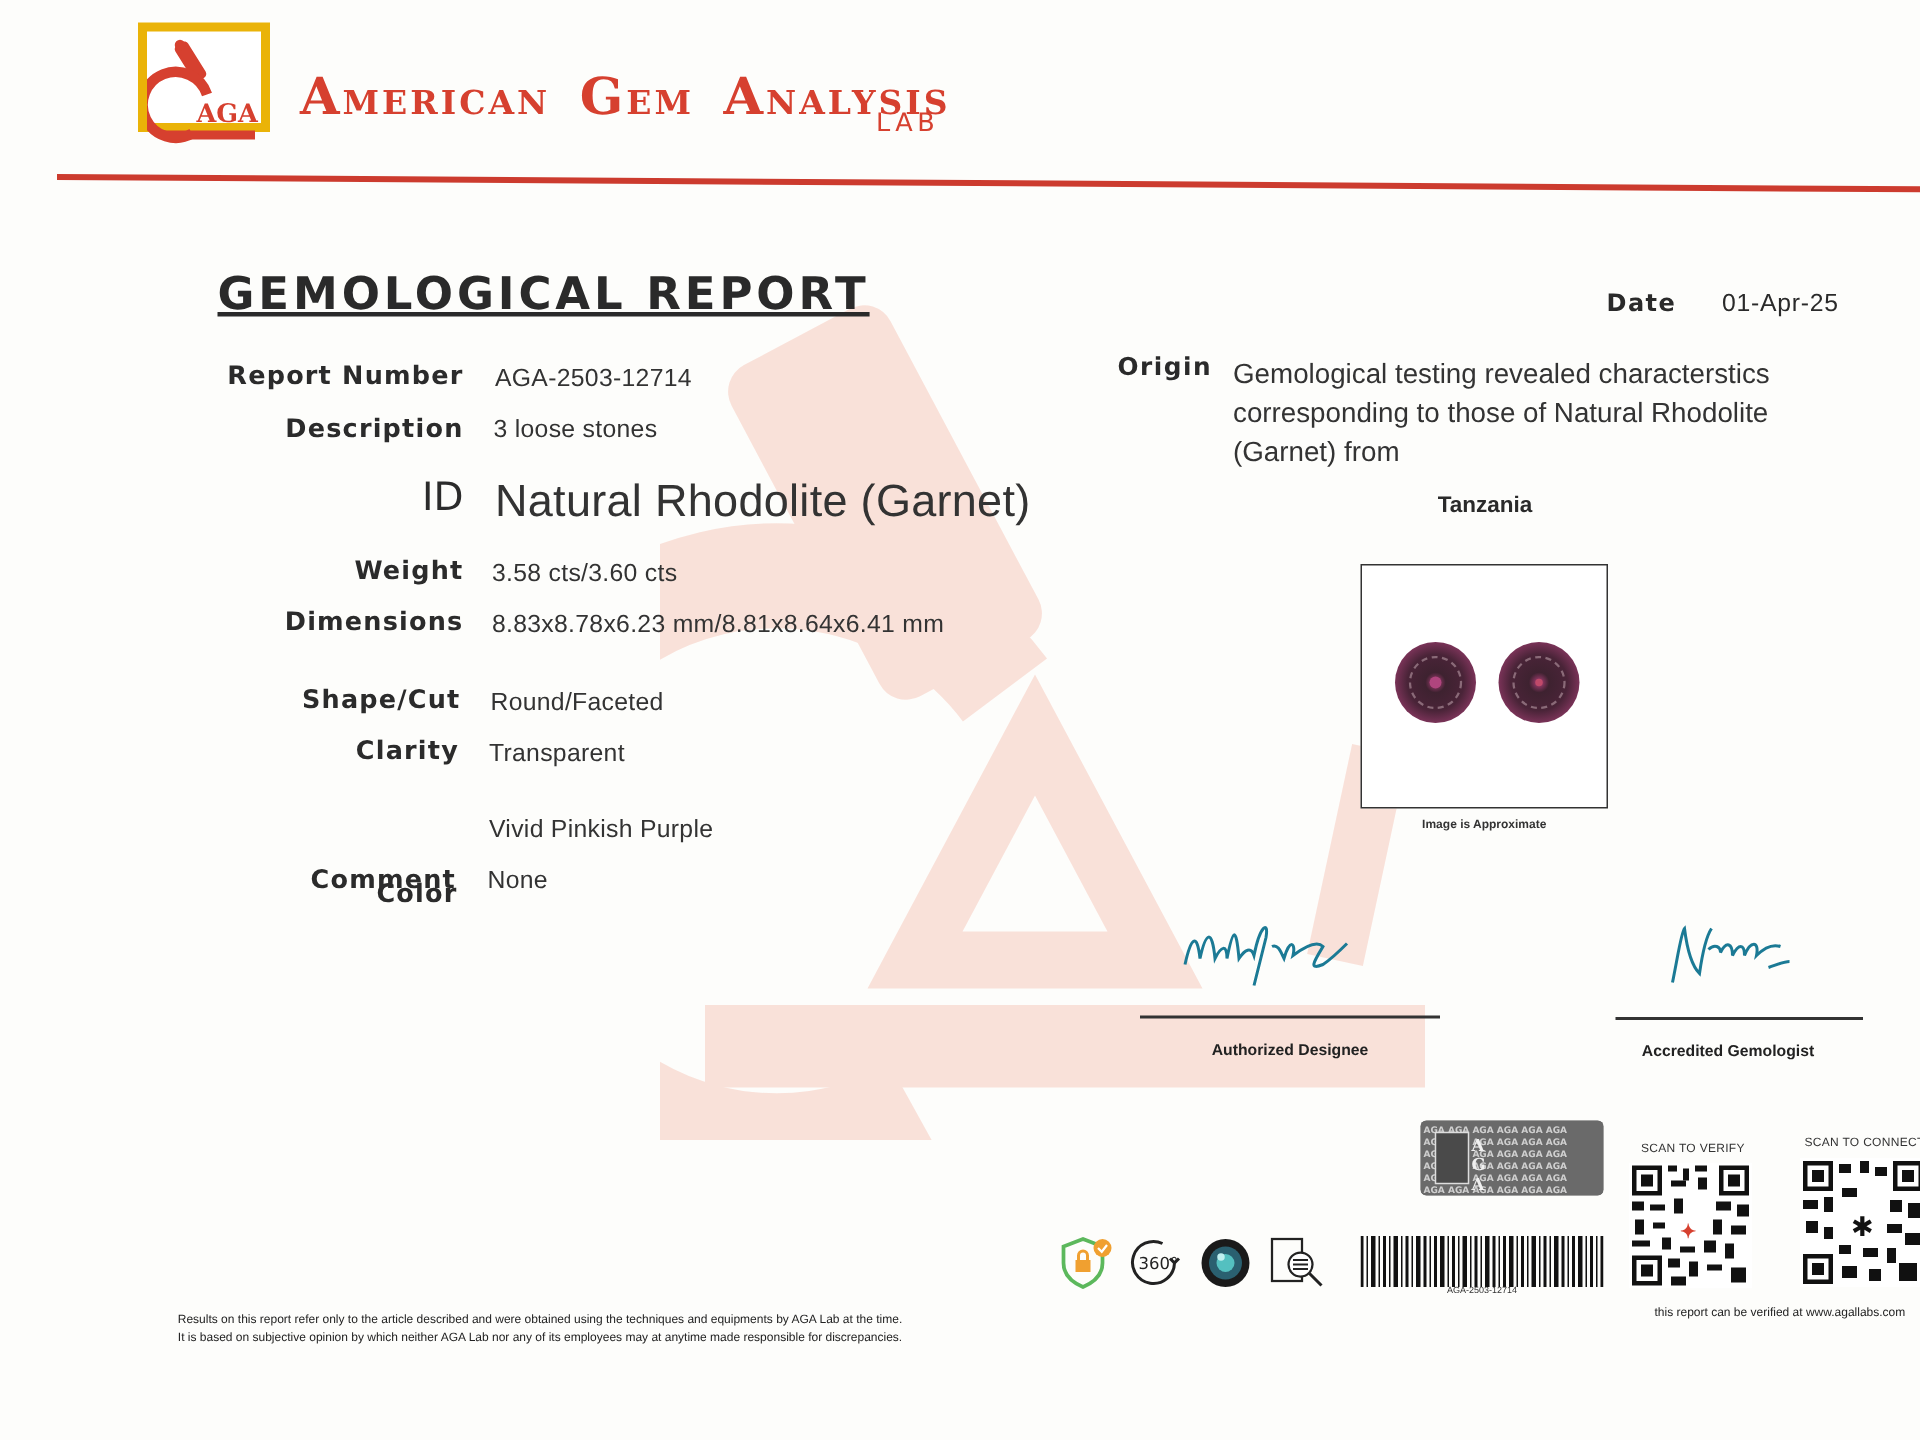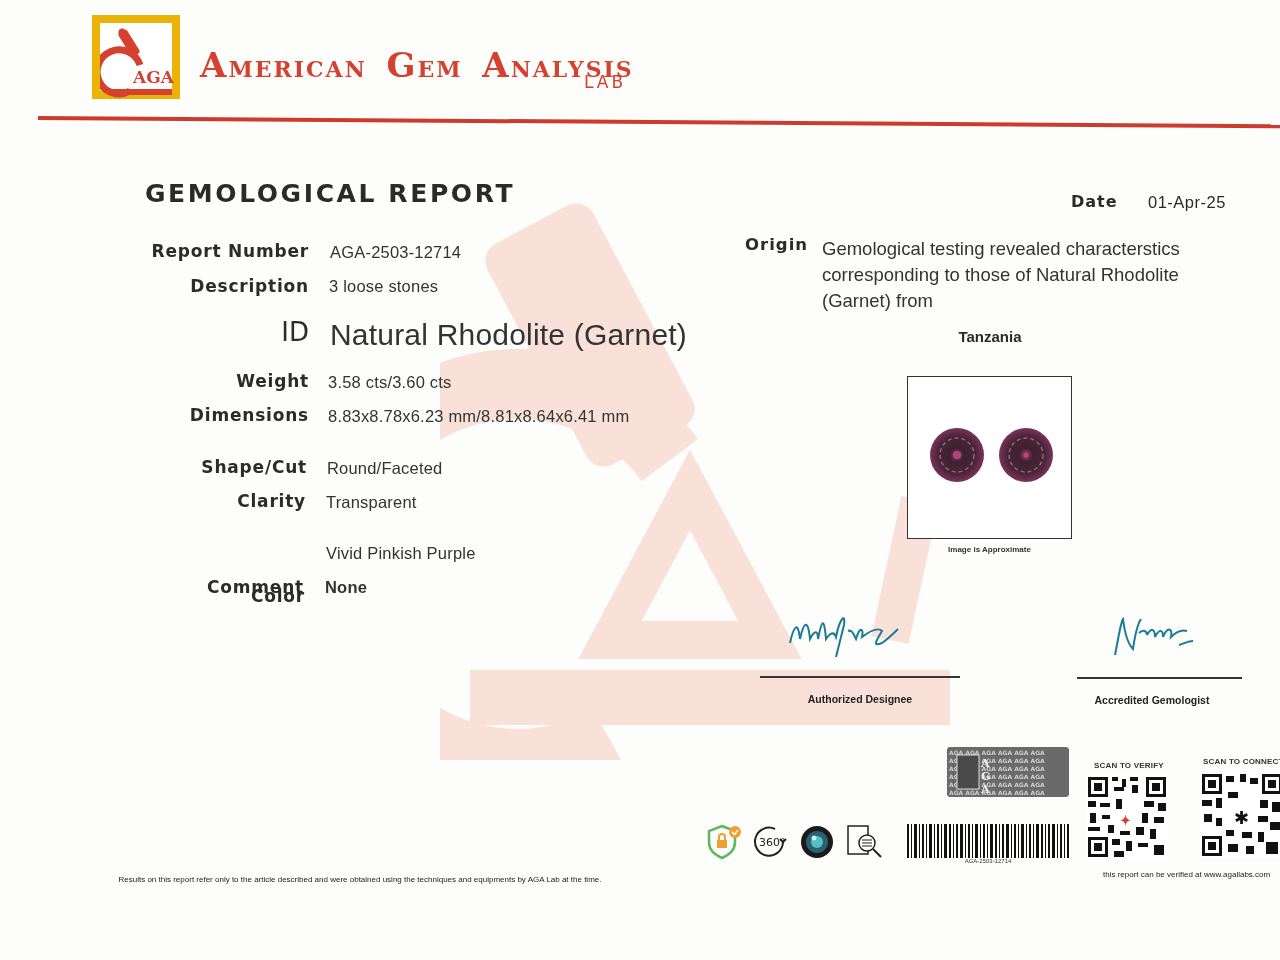--- a/index.html
+++ b/index.html
@@ -6,22 +6,22 @@
   body {
     width:1280px; height:960px; position:relative; overflow:hidden;
     background:#fdfdfb;
     font-family:"Liberation Sans", "DejaVu Sans", sans-serif;
     color:#2a2a2a;
   }
   .abs { position:absolute; }
 
   
   .logo-box {
-    left:92px; top:15px; width:88px; height:84px;
-    border:8px solid #eab308; box-sizing:border-box; background:#fff;
+    left:92px; top:15px; width:88px; height:73px;
+    border:6px solid #eab308; box-sizing:border-box; background:#fff;
   }
   .brand {
     left:200px; top:45px; color:#d6402f;
     font-family:"DejaVu Serif", serif; font-weight:bold; letter-spacing:2px;
     font-size:22px; white-space:nowrap;
   }
   .brand .cap { font-size:34px; }
   .brand-lab {
     left:584px; top:72px; color:#d6402f; font-size:17px; letter-spacing:3px;
     font-family:"DejaVu Sans", sans-serif;
@@ -29,22 +29,22 @@
   .header-rule {
     left:38px; top:116px; width:1260px; height:4px; background:#cc3b2e;
     transform:rotate(0.38deg); transform-origin:left center;
   }
 
   
   .watermark { left:440px; top:200px; width:520px; height:560px; opacity:0.16; }
 
   
   .report-title {
-    left:145px; top:179px; font-size:25px; font-weight:bold; letter-spacing:2.6px;
-    color:#2a2a2a; font-family:"DejaVu Sans", sans-serif;
+    left:145px; top:179px; font-size:30px; font-weight:bold; letter-spacing:2.6px;
+    color:#2a2a2a; font-family:"DejaVu Sans", sans-serif;text-decoration:underline;
   }
 
   
   .field-label {
     position:absolute; width:170px; text-align:right; font-weight:bold;
     font-size:17px; letter-spacing:0.8px; color:#2b2b2b;
     font-family:"DejaVu Sans", sans-serif;
   }
   .field-value {
     position:absolute; font-size:16.5px; color:#333; letter-spacing:0.2px;
@@ -62,21 +62,21 @@
 
   .gem-frame { left:907px; top:376px; width:165px; height:163px; border:1.5px solid #333; background:#fff; box-sizing:border-box; }
   .gem-caption { left:907px; top:545px; width:165px; text-align:center; font-size:8px; font-weight:bold; color:#333; }
 
   
   .sig-line { height:2px; background:#333; }
   .sig-label { font-size:10.5px; font-weight:bold; text-align:center; color:#222; }
 
   
   .disclaimer { left:60px; top:874px; width:600px; text-align:center; font-size:8px; line-height:11.5px; color:#222; }
-  .qr-label { font-size:8px; font-weight:bold; color:#333; letter-spacing:0.2px; }
+  .qr-label { font-size:8px; font-weight:normal; color:#333; letter-spacing:0.2px; }
   .verify-text { left:1103px; top:870px; font-size:8px; color:#222; white-space:nowrap; }
   .barcode-text { left:908px; top:858px; width:160px; text-align:center; font-size:6px; color:#333; }
 </style>
 </head>
 <body>
 
 <div class="abs logo-box">
   <svg width="82" height="80" viewBox="0 0 82 80">
     <rect x="24" y="6" width="10" height="28" rx="3" fill="#d6402f" transform="rotate(-32 29 20)"></rect>
     <circle cx="22" cy="9" r="3.5" fill="#d6402f"></circle>
@@ -123,21 +123,21 @@
   <div class="field-label" style="left:137px; top:457px;">Shape/Cut</div>
   <div class="field-value" style="left:327px; top:459px;">Round/Faceted</div>
 
   <div class="field-label" style="left:136px; top:491px;">Clarity</div>
   <div class="field-value" style="left:326px; top:493px;">Transparent</div>
 
   <div class="field-label" style="left:135px; top:542px;margin-top:44px;">Color</div>
   <div class="field-value" style="left:326px; top:544px;">Vivid Pinkish Purple</div>
 
   <div class="field-label" style="left:134px; top:577px;">Comment</div>
-  <div class="field-value" style="left:325px; top:578px;font-weight:bold;">None</div>
+  <div class="field-value" style="left:325px; top:578px;">None</div>
 </div>
 
 <div class="abs date-label">Date</div>
 <div class="abs date-value">01-Apr-25</div>
 
 <div class="abs origin-label">Origin</div>
 <div class="abs origin-text">Gemological testing revealed characterstics corresponding to those of Natural Rhodolite (Garnet) from</div>
 <div class="abs origin-country">Tanzania</div>
 
 <div class="abs gem-frame">
@@ -360,13 +360,14 @@
         <rect x="66" y="70" width="12" height="12"></rect>
     </g>
     <rect x="30" y="34" width="22" height="20" fill="#fff"></rect>
     <text x="34" y="52" font-size="18" fill="#111" font-family="DejaVu Sans, sans-serif">✱</text>
   </svg>
 </div>
 <div class="abs verify-text">this report can be verified at www.agallabs.com</div>
 
 <div class="abs disclaimer">
   <div>Results on this report refer only to the article described and were obtained using the techniques and equipments by AGA Lab at the time.</div>
+  <div>It is based on subjective opinion by which neither AGA Lab nor any of its employees may at anytime made responsible for discrepancies.</div>
 </div>
 
 </body></html>

